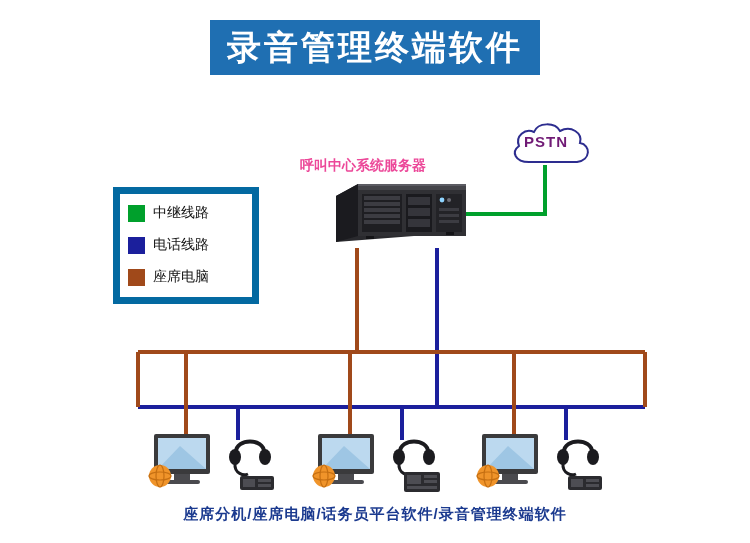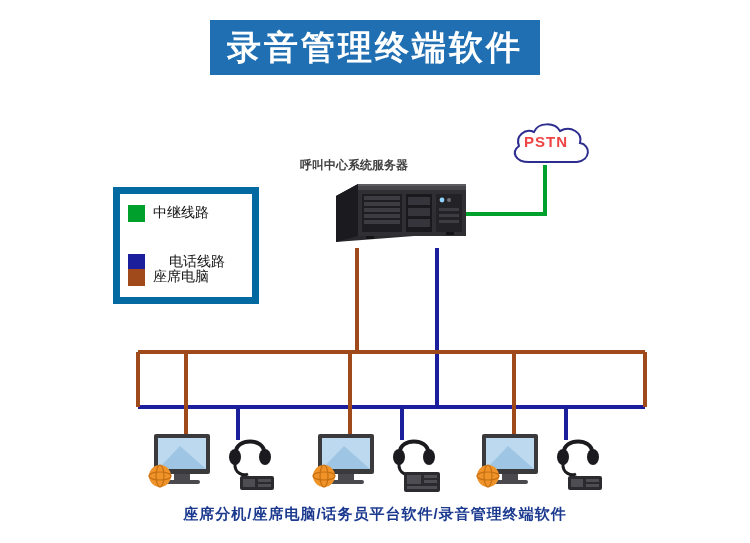--- a/index.html
+++ b/index.html
@@ -22,30 +22,30 @@
     border:7px solid #0369a1;background:#ffffff;
   }
   .legend-row{
     position:absolute;left:8px;height:20px;display:flex;align-items:center;
   }
   .legend-row .sw{width:17px;height:17px;display:inline-block;margin-right:8px;}
   .legend-row .lb{font-size:14px;color:#111;white-space:nowrap;}
 
   
   .server-label{
-    position:absolute;left:300px;top:157px;font-size:12px;color:#404040;
+    position:absolute;left:300px;top:157px;font-size:14px;color:#ec4899;
     white-space:nowrap;font-weight:bold;
   }
   .server-body{
     position:absolute;left:336px;top:180px;width:130px;height:62px;
   }
 
   
   .pstn-text{
-    position:absolute;left:524px;top:133px;font-size:15px;color:#ef4444;
+    position:absolute;left:524px;top:133px;font-size:15px;color:#701a75;
     font-weight:bold;letter-spacing:1px;
   }
 
   
   .bottom-caption{
     position:absolute;left:0;top:505px;width:750px;text-align:center;
     font-size:15px;color:#1b3a8f;font-weight:bold;letter-spacing:1px;
   }
 
   
@@ -83,21 +83,21 @@
 
     <path d="M514 352 L514 438" stroke="#a0491a" stroke-width="4" fill="none"></path>
     <path d="M566 407 L566 440" stroke="#1b1f9c" stroke-width="4" fill="none"></path>
   </svg>
 
   <div class="legend-box">
     <div class="legend-row" style="top:9px;">
       <span class="sw" style="background:#00a02c;"></span>
       <span class="lb">中继线路</span>
     </div>
-    <div class="legend-row" style="top:58px;gap:16px;">
+    <div class="legend-row" style="top:41px;">
       <span class="sw" style="background:#1b1f9c;"></span>
       <span class="lb">电话线路</span>
     </div>
     <div class="legend-row" style="top:73px;">
       <span class="sw" style="background:#a0491a;"></span>
       <span class="lb">座席电脑</span>
     </div>
   </div>
 
   <div class="server-label">呼叫中心系统服务器</div>

